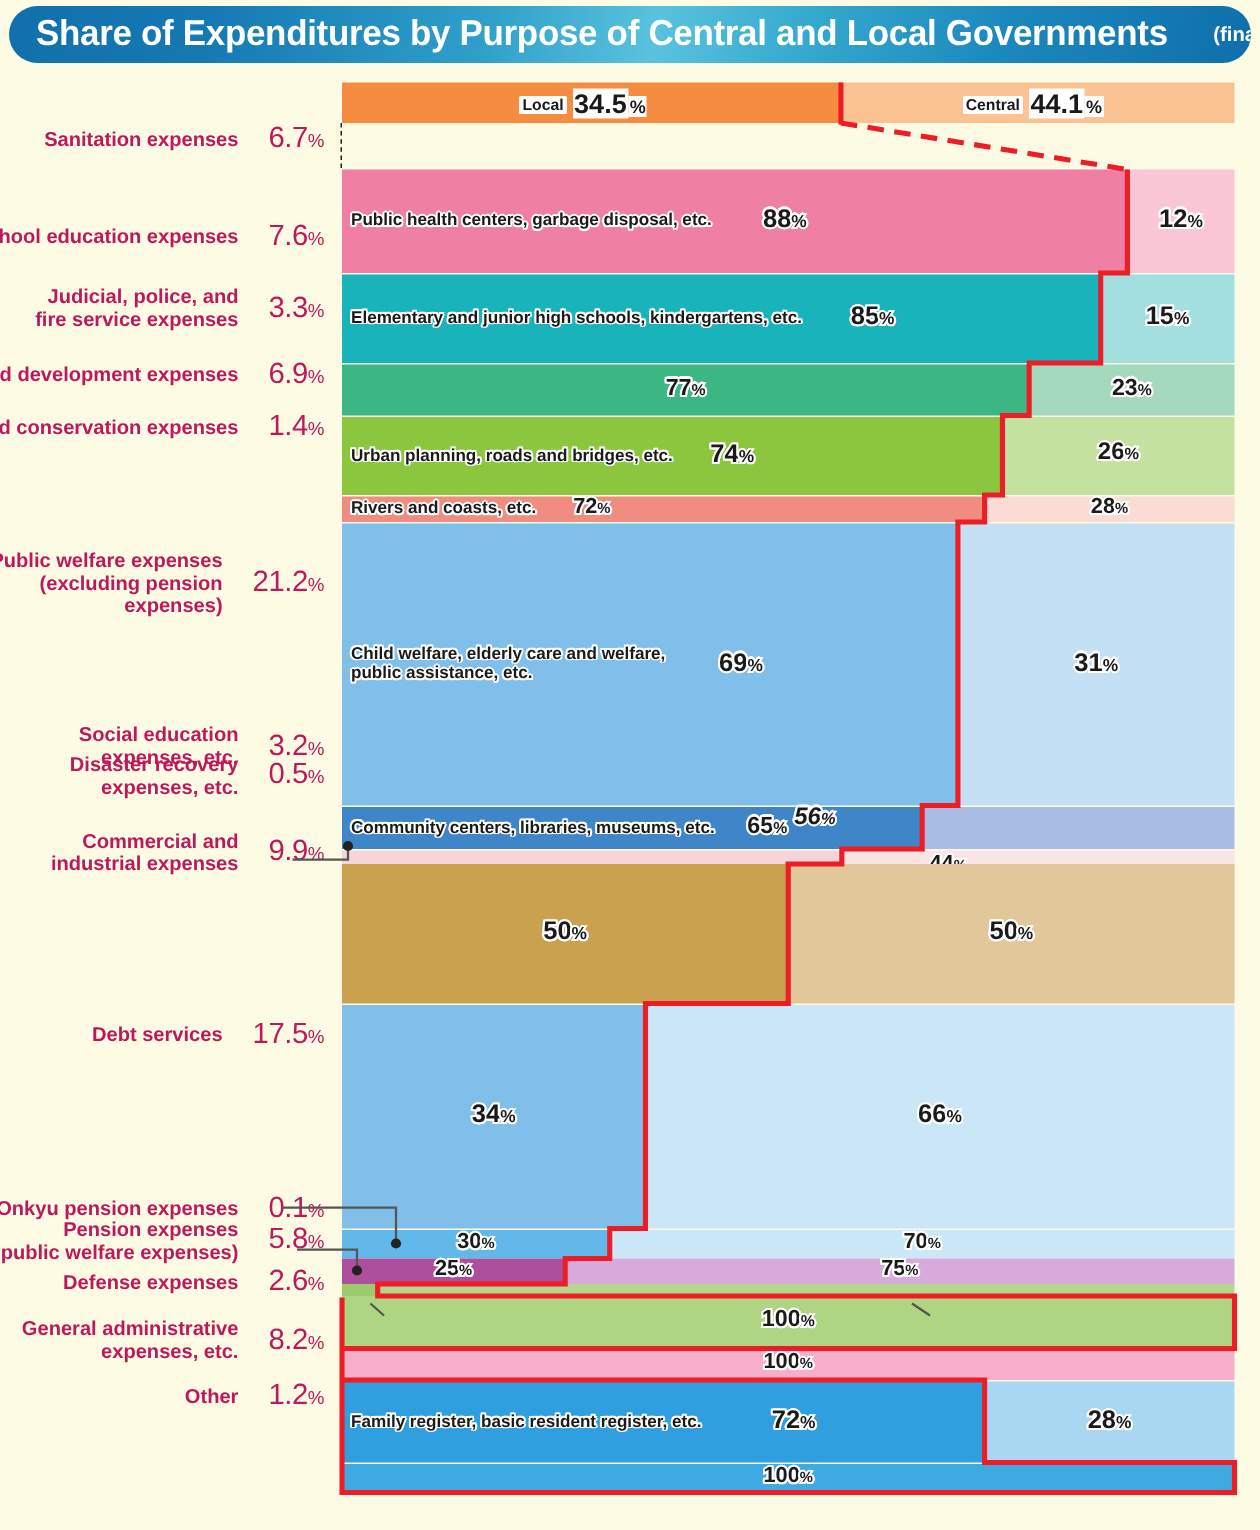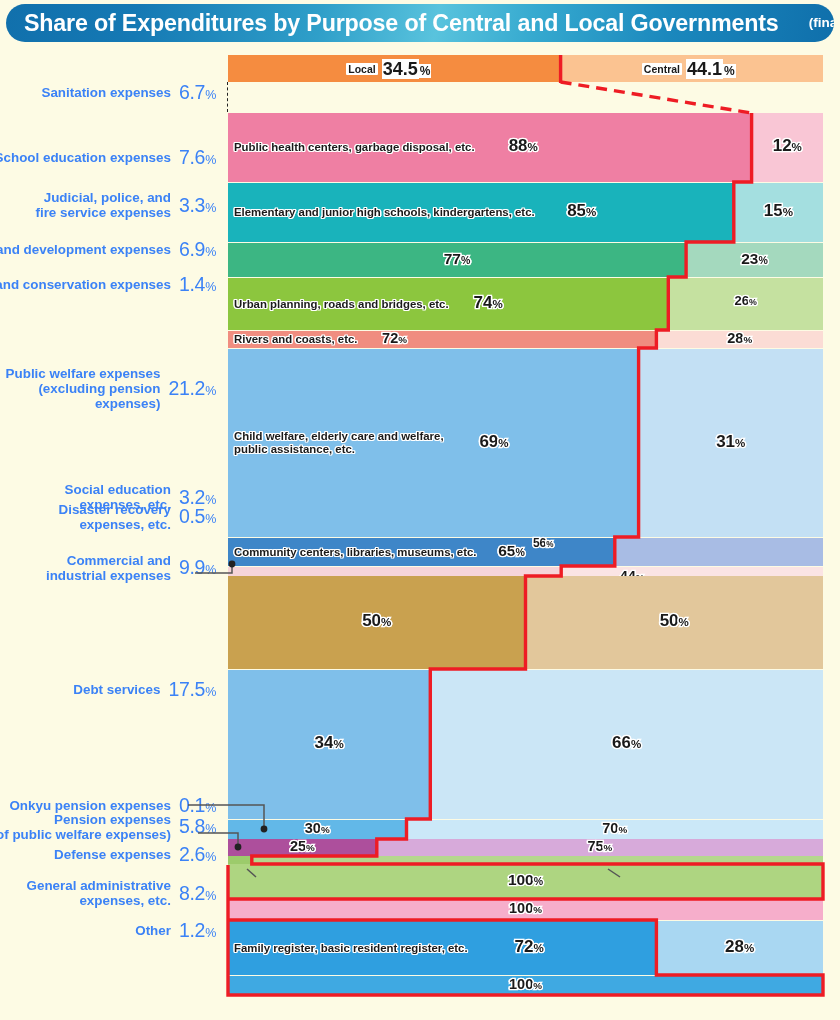--- a/index.html
+++ b/index.html
@@ -92,22 +92,22 @@
   }
   .toplabel .big { font-size: 18px; font-weight: bold; }
   .toplabel .pc { font-size: 12px; }
   .hl { background:#fff; padding:0 1px; }
 
   
   .lbl {
     position: absolute; right: 12px;
     text-align: right;
     display: flex; align-items: center; justify-content: flex-end;
-    gap: 8px;
-    color: #3b82f6;
+    gap: 20px;
+    color: #be185d;
   }
   .lbl .name { font-size: 13.4px; font-weight: bold; line-height: 15px; white-space: pre; }
   .lbl .num  { font-size: 19.5px; font-weight: normal; letter-spacing:-0.3px; }
   .lbl .num .pc { font-size: 12.5px; }
 
   
   #dashguide {
     position:absolute; left:-1px; top:27px; width:0; height:30px;
     border-left: 1.6px dashed #222;
   }
@@ -214,21 +214,21 @@
         <div class="seg seg-r" style="width: 136.85px; background: rgb(164, 217, 190);"></div>
       </div>
       <div class="val" style="font-size: 15.5px; left: 229.075px; top: 194.77px; transform: translateX(-50%);">77<span class="pc">%</span></div>
       <div class="val" style="font-size: 15.5px; left: 526.575px; top: 194.77px; transform: translateX(-50%);">23<span class="pc">%</span></div>
       <div class="row" style="top: 223px; height: 52px;">
         <div class="seg seg-l" style="width: 440.3px; background: rgb(140, 198, 62);"></div>
         <div class="seg seg-r" style="width: 154.7px; background: rgb(197, 225, 160);"></div>
       </div>
       <div class="desc" style="left: 6px; top: 242.5px;">Urban planning, roads and bridges, etc.</div>
       <div class="val" style="font-size: 17px; left: 260.15px; top: 237.78px; transform: translateX(-50%);">74<span class="pc">%</span></div>
-      <div class="val" style="font-size: 13px; left: 517.65px; top: 237.78px; transform: translateX(-50%);">26<span class="pc">%</span></div>
+      <div class="val" style="font-size: 16px; left: 517.65px; top: 237.78px; transform: translateX(-50%);">26<span class="pc">%</span></div>
       <div class="row" style="top: 276px; height: 17px;">
         <div class="seg seg-l" style="width: 428.4px; background: rgb(240, 141, 128);"></div>
         <div class="seg seg-r" style="width: 166.6px; background: rgb(251, 220, 213);"></div>
       </div>
       <div class="desc" style="left: 6px; top: 278px;">Rivers and coasts, etc.</div>
       <div class="val" style="font-size: 14.5px; left: 166.55px; top: 274.93px; transform: translateX(-50%);">72<span class="pc">%</span></div>
       <div class="val" style="font-size: 14.5px; left: 511.7px; top: 274.93px; transform: translateX(-50%);">28<span class="pc">%</span></div>
       <div class="row" style="top: 294px; height: 188px;">
         <div class="seg seg-l" style="width: 410.55px; background: rgb(127, 191, 234);"></div>
         <div class="seg seg-r" style="width: 184.45px; background: rgb(195, 224, 244);"></div>
@@ -241,21 +241,21 @@
         <div class="seg seg-l" style="width: 386.75px; background: rgb(62, 134, 200);"></div>
         <div class="seg seg-r" style="width: 208.25px; background: rgb(168, 188, 228);"></div>
       </div>
       <div class="desc" style="left: 6px; top: 490.5px;">Community centers, libraries, museums, etc.</div>
       <div class="val" style="font-size: 15.5px; left: 283.55px; top: 486.77px; transform: translateX(-50%);">65<span class="pc">%</span></div>
       <div class="val" style="font-size: 15.5px; left: 490.875px; top: 486.77px; transform: translateX(-50%); margin-top: 40px;">35<span class="pc">%</span></div>
       <div class="row" style="top: 512px; height: 9px;">
         <div class="seg seg-l" style="width: 333.2px; background: rgb(246, 212, 217);"></div>
         <div class="seg seg-r" style="width: 261.8px; background: rgb(251, 228, 228);"></div>
       </div>
-      <div class="val" style="font-size: 12px; left: 315.2px; top: 481px; transform: translateX(-50%);">56<span class="pc">%</span></div>
+      <div class="val" style="font-size: 16px; left: 315.2px; top: 481px; transform: translateX(-50%); font-style: italic;">56<span class="pc">%</span></div>
       <div class="val" style="font-size: 14.5px; left: 404.1px; top: 513px; transform: translateX(-50%);">44<span class="pc">%</span></div>
       <div class="row" style="top: 521px; height: 93px;">
         <div class="seg seg-l" style="width: 297.5px; background: rgb(201, 161, 79);"></div>
         <div class="seg seg-r" style="width: 297.5px; background: rgb(226, 199, 155);"></div>
       </div>
       <div class="val" style="font-size: 17px; left: 148.75px; top: 556.28px; transform: translateX(-50%);">50<span class="pc">%</span></div>
       <div class="val" style="font-size: 17px; left: 446.25px; top: 556.28px; transform: translateX(-50%);">50<span class="pc">%</span></div>
       <div class="row" style="top: 615px; height: 149px;">
         <div class="seg seg-l" style="width: 202.3px; background: rgb(127, 191, 234);"></div>
         <div class="seg seg-r" style="width: 392.7px; background: rgb(203, 230, 246);"></div>

